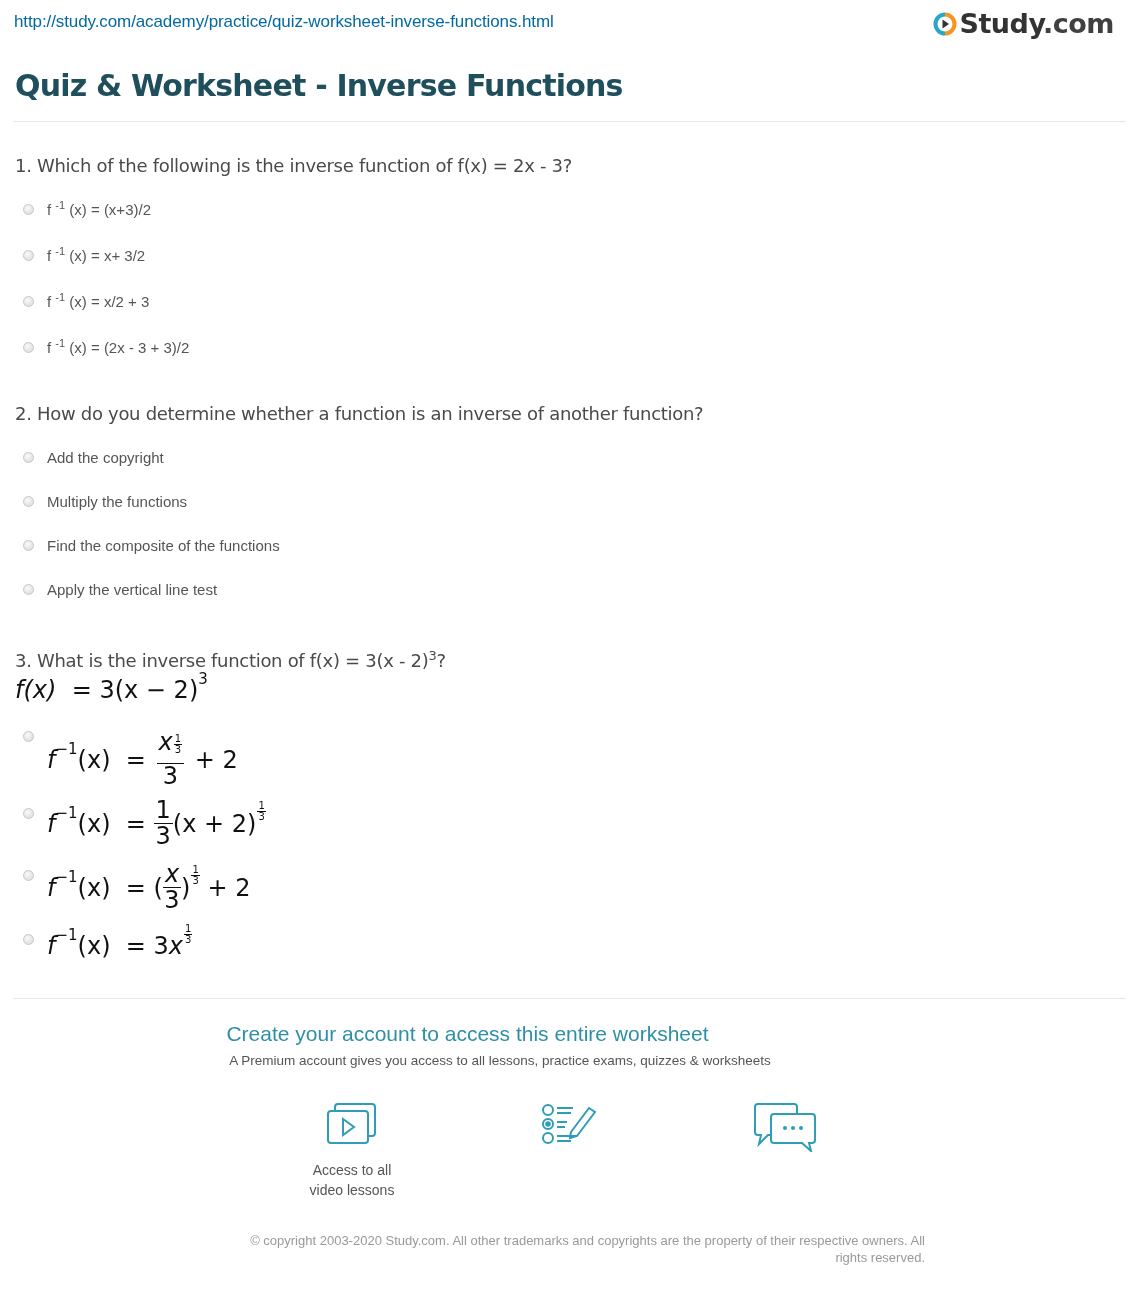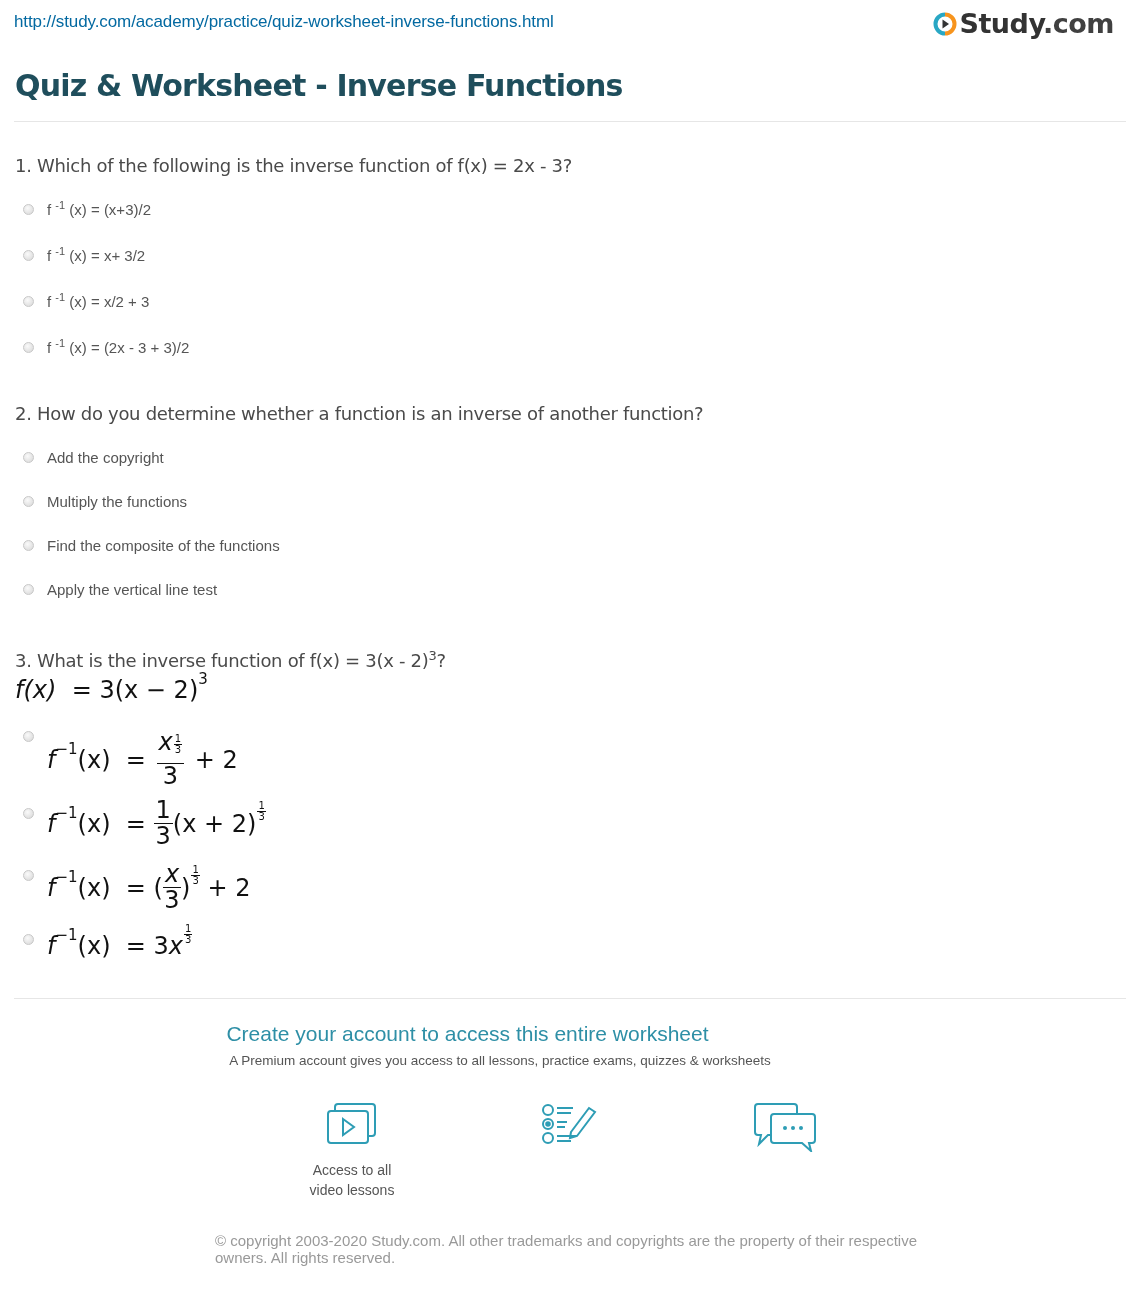--- a/index.html
+++ b/index.html
@@ -27,21 +27,21 @@
   .frac .den { line-height: 1.05; }
   .sfrac { display: inline-flex; flex-direction: column; align-items: center; font-size: 10px; line-height: 1; position: relative; top: -12px; margin-left: 1px; }
   .sfrac .n { border-bottom: 1px solid #111; padding: 0 1px; }
   .msup { font-size: 15px; position: relative; top: -11px; }
 
   .cta-title { position: absolute; left: 0; width: 923px; top: 1022px; text-align: center; font-size: 21px; color: #2e8fa6; font-family: "Liberation Sans", sans-serif; font-weight: 400; padding-left: 12px; }
   .cta-sub { position: absolute; left: 0; width: 1000px; top: 1053px; text-align: center; font-size: 13.5px; color: #555; font-family: "Liberation Sans", sans-serif; }
   .feature { position: absolute; top: 1102px; width: 200px; text-align: center; }
   .feature svg { display: block; margin: 0 auto; }
   .feat-label { margin-top: 14px; font-size: 14px; color: #555; line-height: 20px; font-family: "Liberation Sans", sans-serif; white-space: pre-line; }
-  .copyright { position: absolute; left: 215px; width: 710px; top: 1232px; text-align: left; font-size: 15px; color: #999; line-height: 17px; font-family: "Liberation Sans", sans-serif; }
+  .copyright { position: absolute; left: 215px; width: 710px; top: 1232px; text-align: right; font-size: 13px; color: #999; line-height: 17px; font-family: "Liberation Sans", sans-serif; }
 </style>
 </head>
 <body>
 
 <div class="url">http://study.com/academy/practice/quiz-worksheet-inverse-functions.html</div>
 
 <div class="logo">
   <svg width="24" height="24" viewBox="0 0 24 24">
     <path d="M12 2.5 A9.5 9.5 0 0 0 12 21.5" stroke="#29a7c4" stroke-width="4" fill="none"></path>
     <path d="M12 2.5 A9.5 9.5 0 0 1 12 21.5" stroke="#f7941d" stroke-width="4" fill="none"></path>

